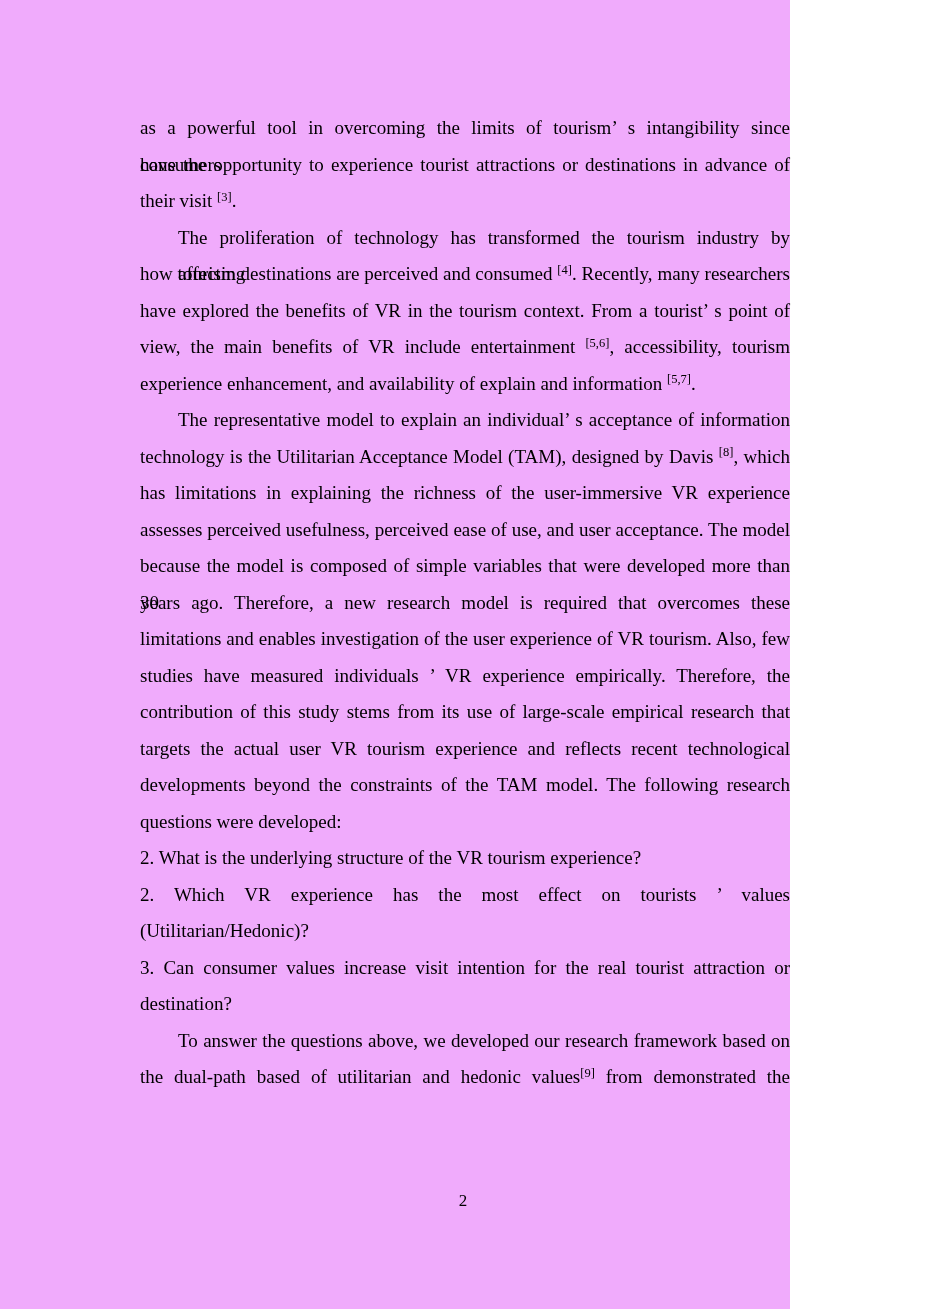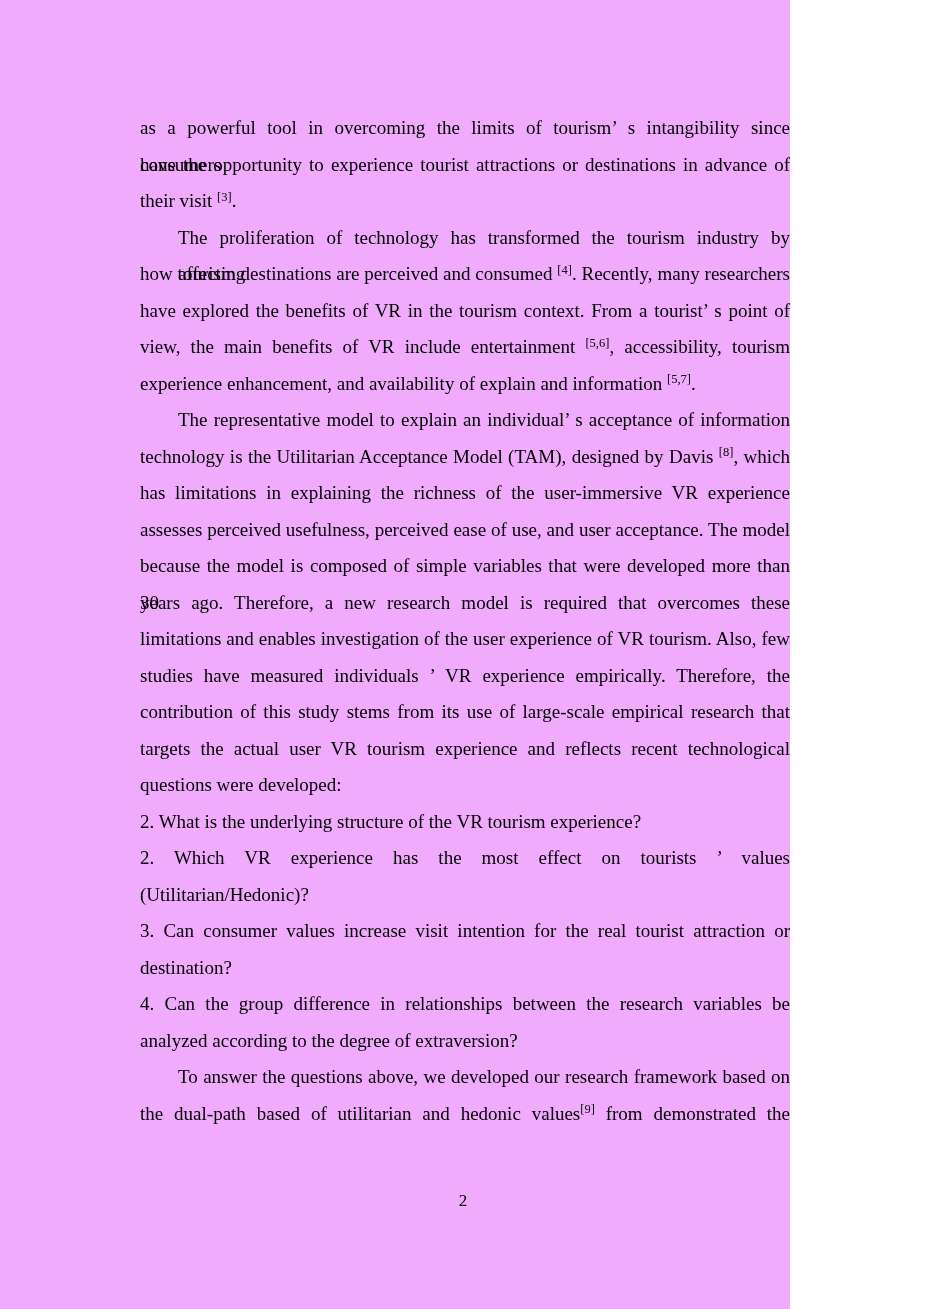--- a/index.html
+++ b/index.html
@@ -83,38 +83,35 @@
         <div class="line indent"><span>The representative model to explain an individual’ s acceptance of information</span></div>
         <div class="line"><span>technology is the Utilitarian Acceptance Model (TAM), designed by Davis </span><span class="sup">[8]</span><span>, which</span></div>
         <div class="line"><span>has limitations in explaining the richness of the user-immersive VR experience</span></div>
         <div class="line"><span>assesses perceived usefulness, perceived ease of use, and user acceptance. The model</span></div>
         <div class="line"><span>because the model is composed of simple variables that were developed more than 30</span></div>
         <div class="line"><span>years ago. Therefore, a new research model is required that overcomes these</span></div>
         <div class="line"><span>limitations and enables investigation of the user experience of VR tourism. Also, few</span></div>
         <div class="line"><span>studies have measured individuals ’ VR experience empirically. Therefore, the</span></div>
         <div class="line"><span>contribution of this study stems from its use of large-scale empirical research that</span></div>
         <div class="line"><span>targets the actual user VR tourism experience and reflects recent technological</span></div>
+        <div class="line"><span>developments beyond the constraints of the TAM model. The following research</span></div>
         <div class="line last"><span>questions were developed:</span></div>
       </div>
       <div class="paragraph">
         <div class="line last"><span>2. What is the underlying structure of the VR tourism experience?</span></div>
       </div>
       <div class="paragraph">
         <div class="line"><span>2. Which VR experience has the most effect on tourists ’ values</span></div>
         <div class="line last"><span>(Utilitarian/Hedonic)?</span></div>
       </div>
       <div class="paragraph">
         <div class="line"><span>3. Can consumer values increase visit intention for the real tourist attraction or</span></div>
         <div class="line last"><span>destination?</span></div>
       </div>
       <div class="paragraph">
-        <div class="line"><span>4. Can the group difference in relationships between the research variables be</span></div>
-        <div class="line last"><span>analyzed according to the degree of extraversion?</span></div>
-      </div>
-      <div class="paragraph">
         <div class="line indent"><span>To answer the questions above, we developed our research framework based on</span></div>
         <div class="line"><span>the dual-path based of utilitarian and hedonic values</span><span class="sup">[9]</span><span> from demonstrated the</span></div>
       </div>
     </div>
   <div class="footer">
     <span>2</span>
   </div>
 </div>
 
 </body></html>

